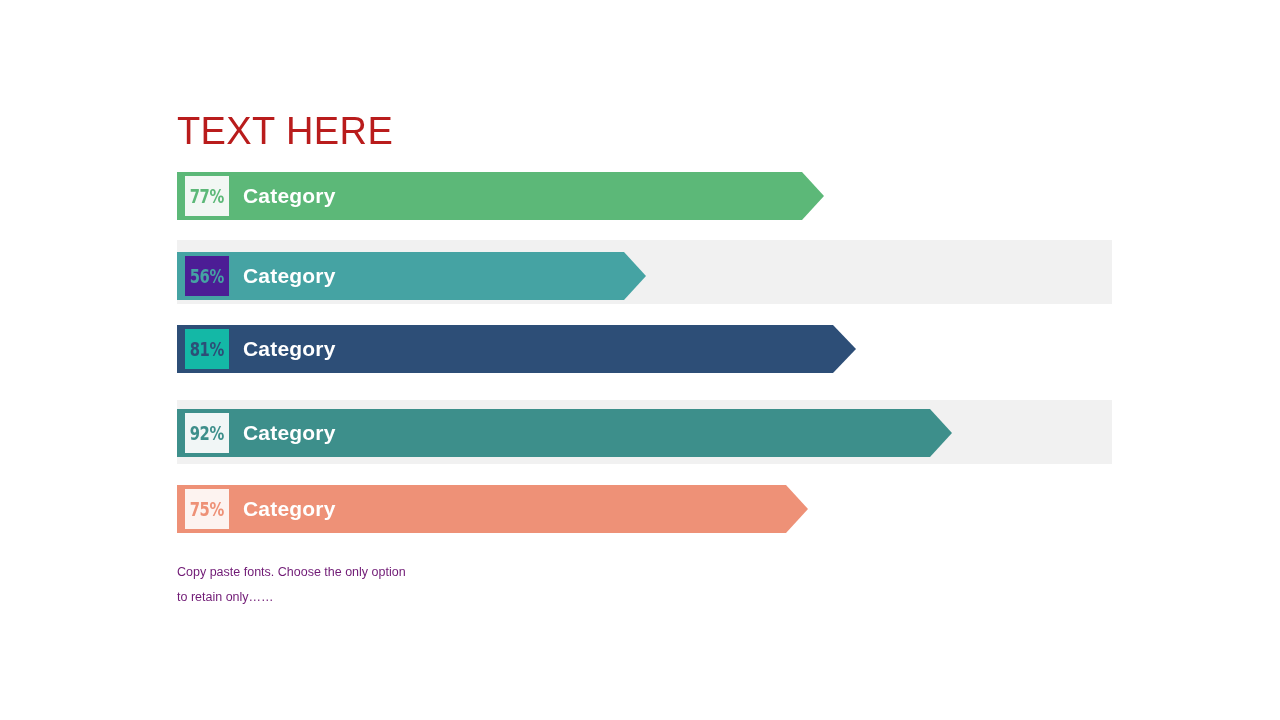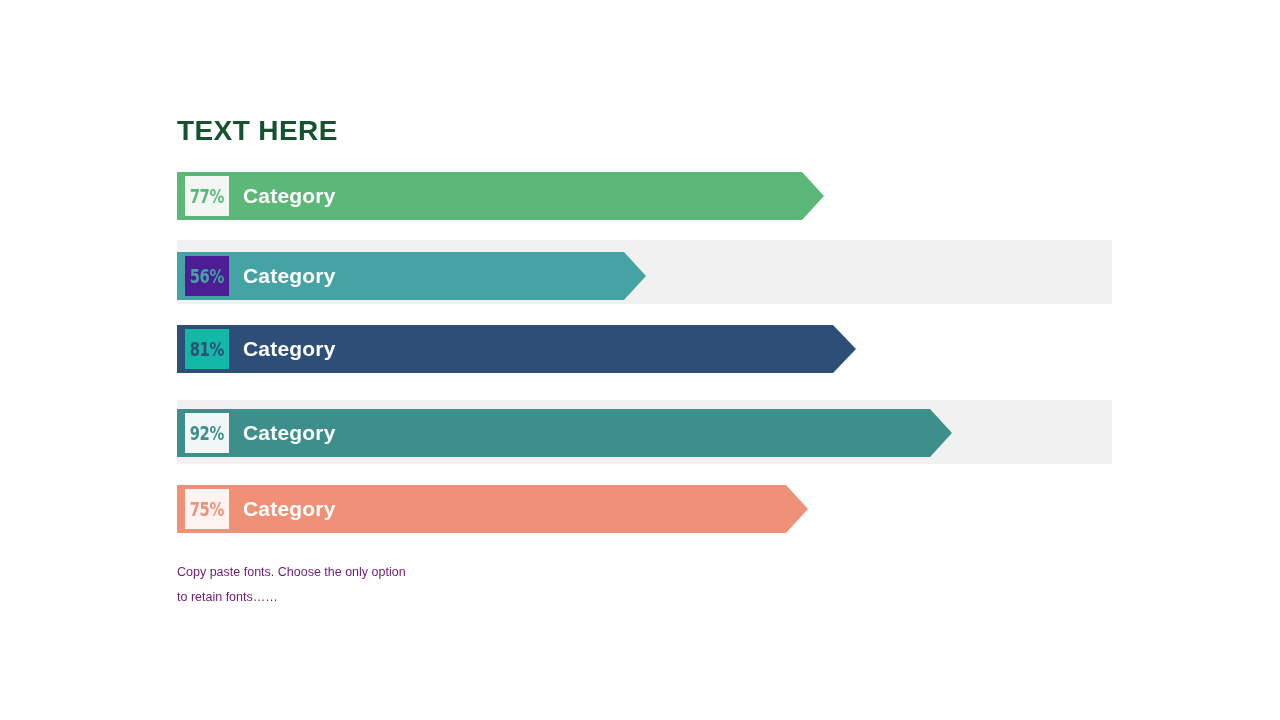--- a/index.html
+++ b/index.html
@@ -23,24 +23,24 @@
     width: 1280px;
     height: 720px;
     background: #ffffff;
   }
 
   
   #page-title {
     position: absolute;
     left: 177px;
     top: 111px;
-    font-size: 28px;
-    font-weight: bold;
+    font-size: 38px;
+    font-weight: normal;
     letter-spacing: 0.4px;
-    color: #14532d;
+    color: #b91c1c;
     line-height: 40px;
     white-space: nowrap;
   }
 
   
   #bars {
     position: absolute;
     left: 0;
     top: 0;
     width: 1020px;
@@ -182,16 +182,16 @@
         </div>
         <div class="badge" style="background: rgb(253, 243, 240);">
           <span class="badge-text" style="color: rgb(238, 145, 119);">75%</span>
         </div>
         <div class="cat-label">Category</div>
       </div>
     </div>
 
   <div id="footer">
     <div>Copy paste fonts. Choose the only option</div>
-    <div>to retain fonts……</div>
+    <div>to retain only……</div>
   </div>
 
 </div>
 
 </body></html>

